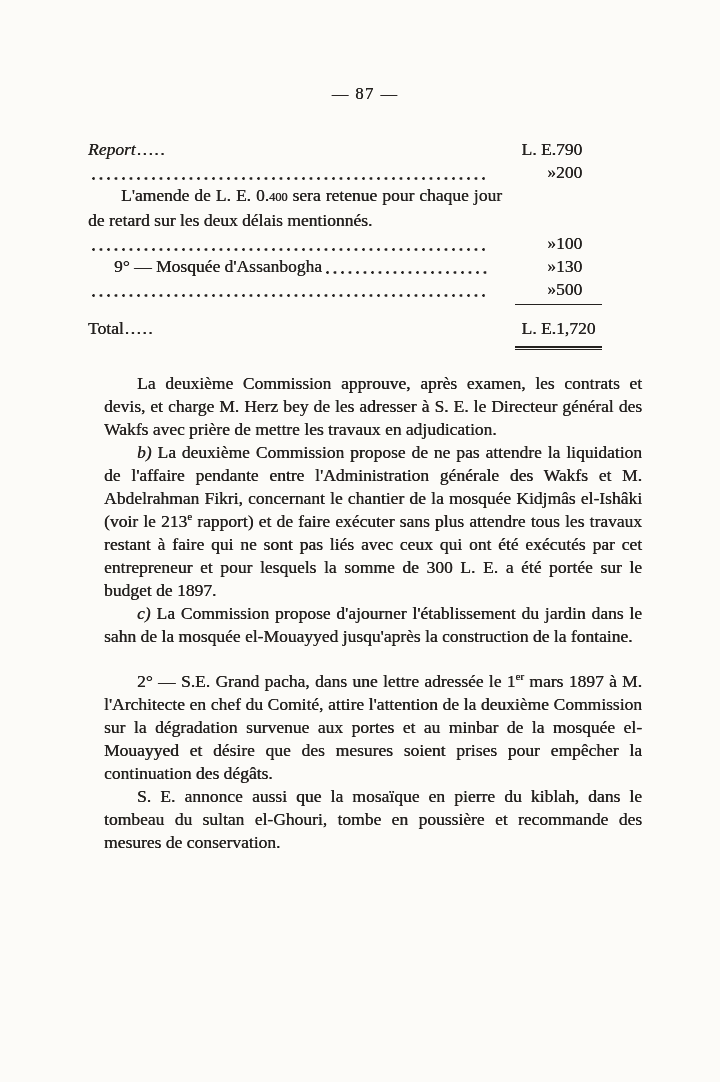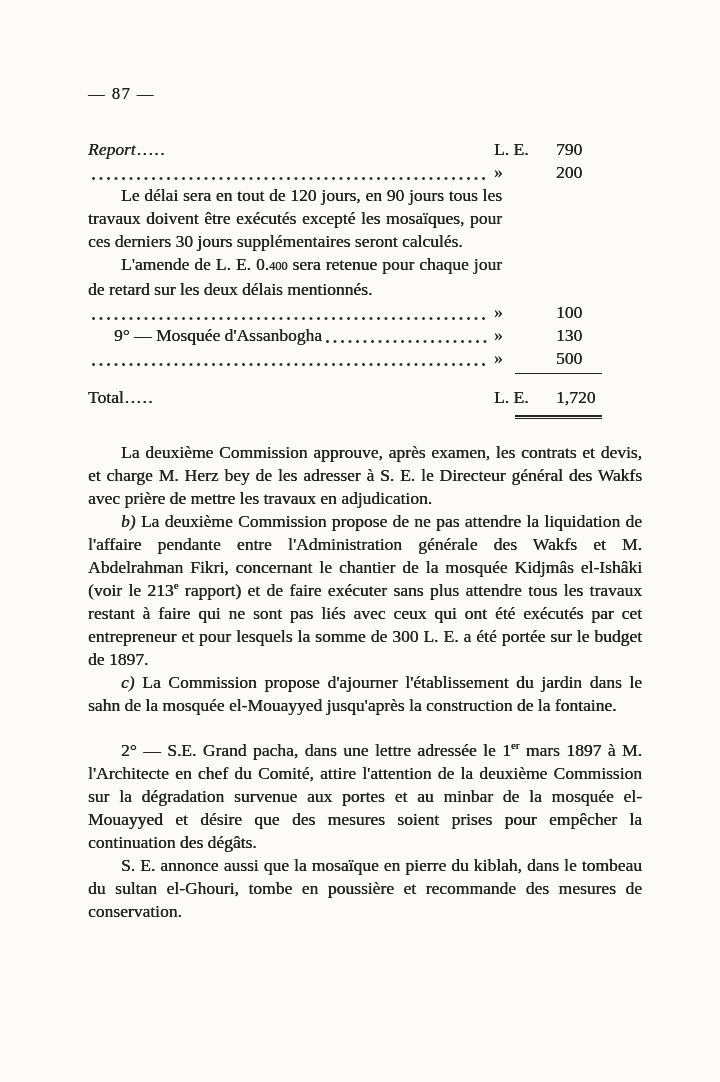--- a/index.html
+++ b/index.html
@@ -24,20 +24,21 @@
     height:var(--page-h);
     padding-top:82px;
     background:var(--paper);
   }
   .content{
     width:554px;
     margin-left:88px;
     text-shadow:0.3px 0 0 currentColor; 
   }
   .pageno{
+    text-align:center;
     font-size:16.5px;
     letter-spacing:1.5px;
     margin-bottom:33px;
   }
   
   .ledger{padding-right:40px;}
   .lrow{
     display:flex;
     align-items:baseline;
     height:23px;
@@ -49,42 +50,42 @@
   .ilbl{padding-left:26px;}
   .leader{
     flex:1;
     align-self:flex-end;
     height:3px;
     margin:0 6px 4px 4px;
     background-image:radial-gradient(circle at 1.5px 1.5px, var(--ink) 1.15px, transparent 1.55px);
     background-size:7.5px 3px;
     background-repeat:repeat-x;
   }
-  .cur{width:62px;text-align:left;flex:none;}
+  .cur{width:62px;text-align:right;flex:none;}
   .amt{width:46px;text-align:left;flex:none;}
   .note{
     width:414px;
     text-align:justify;
     text-indent:33px;
   }
   .rule-single{
     margin-left:427px;
     margin-top:3px;
     border-top:1.8px solid var(--ink);
   }
   .total-row{margin-top:12px;}
   .rule-double{
     margin-left:427px;
     margin-top:6px;
     height:4px;
     border-top:2.2px solid var(--ink);
     border-bottom:1.3px solid var(--ink);
   }
   
-  .bodytext{margin-top:22px;}
+  .bodytext{margin-top:22px;margin-left:16px;}
   .para{
     text-align:justify;
     text-indent:33px;
   }
   .para.gap{margin-top:22px;}
   
   .seg-italic{font-style:italic;}
   .seg-sup{vertical-align:super;font-size:0.62em;line-height:0;}
   .seg-small{font-size:0.7em;}
 </style>
@@ -103,21 +104,20 @@
         <div class="cur">L. E.</div>
         <div class="amt">790</div>
       </div>
 
       <div class="lrow">
         <span class="leader"></span>
         <span class="cur">»</span>
         <span class="amt">200</span>
       </div>
 
-      <p class="note"><span>Le délai sera en tout de 120 jours, en 90 jours tous les travaux doivent être exécutés excepté les mosaïques, pour ces derniers 30 jours supplémentaires seront calculés.</span></p>
       <p class="note"><span>L'amende de L. E. 0.</span><span class="seg-small">400</span><span> sera retenue pour chaque jour de retard sur les deux délais mentionnés.</span></p>
 
       <div class="lrow">
         <span class="leader"></span>
         <span class="cur">»</span>
         <span class="amt">100</span>
       </div>
 
       <div class="lrow">
         <span class="ilbl">9° — Mosquée d'Assanbogha</span>

